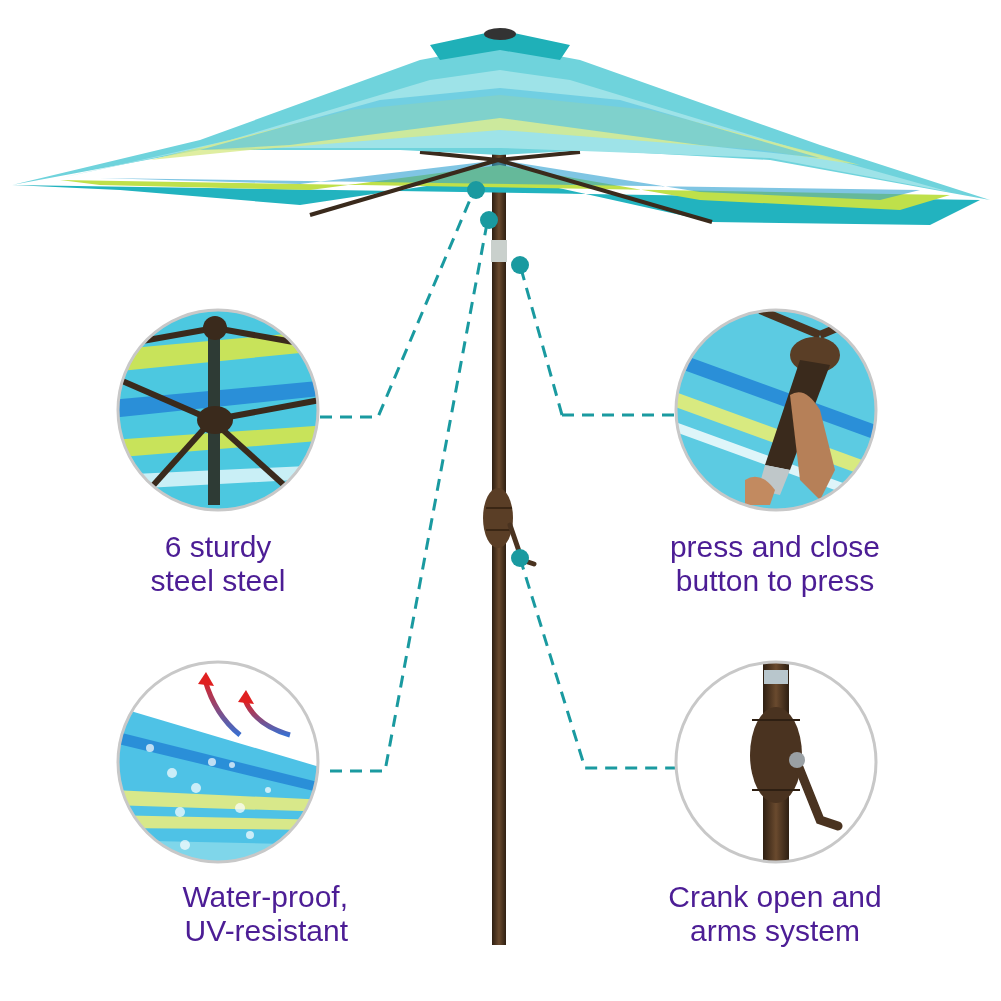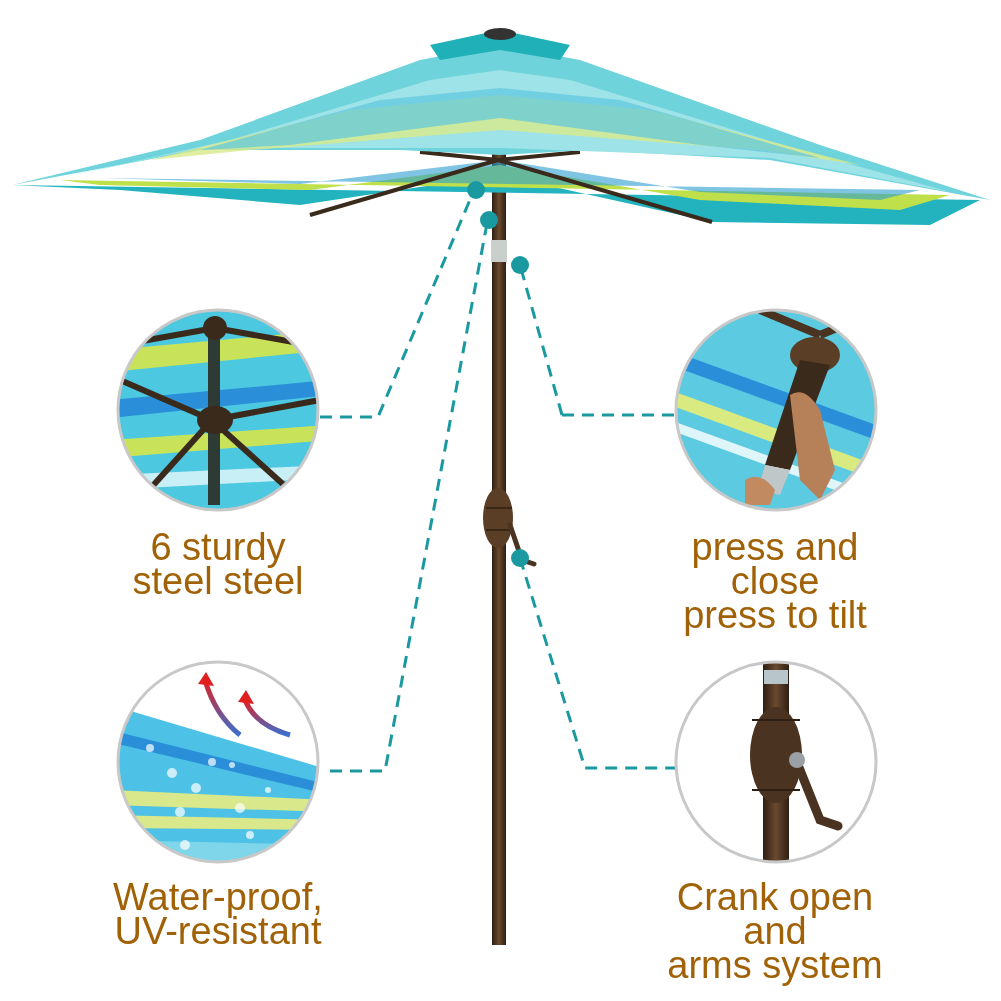--- a/index.html
+++ b/index.html
@@ -1,24 +1,24 @@
 <!DOCTYPE html>
 <html><head>
 <meta charset="utf-8">
 <style>
   html, body { margin: 0; padding: 0; background: #ffffff; }
   body { width: 1001px; height: 1001px; position: relative; overflow: hidden;
          font-family: "Liberation Sans", "DejaVu Sans", sans-serif; }
   .stage { position: absolute; left: 0; top: 0; width: 1001px; height: 1001px; }
-  .caption { position: absolute; color: #a16207; font-size: 38px; line-height: 34px;
+  .caption { position: absolute; color: #4c1d95; font-size: 30px; line-height: 34px;
              text-align: center; width: 260px; }
   .caption span { display: block; }
   #cap-arms { left: 88px; top: 530px; }
   #cap-tilt { left: 645px; top: 530px; width: 260px; }
-  #cap-water { left: 88px; top: 880px; }
+  #cap-water { left: 88px; top: 880px; text-align: right; }
   #cap-crank { left: 645px; top: 880px; width: 260px; text-align: center; }
 </style>
 </head>
 <body>
 
 <svg class="stage" viewBox="0 0 1001 1001" xmlns="http://www.w3.org/2000/svg">
   <defs>
     <clipPath id="clipA">
         <circle cx="218" cy="410" r="100"></circle>
       </clipPath>
@@ -167,21 +167,21 @@
     <circle cx="776" cy="762" r="100" fill="none" stroke="#c8c8c8" stroke-width="3"></circle>
   </g>
 </svg>
 
 <div class="caption" id="cap-arms">
   <span>6 sturdy</span>
   <span>steel steel</span>
 </div>
 <div class="caption" id="cap-tilt">
   <span>press and close</span>
-  <span>press to tilt</span>
+  <span>button to press</span>
 </div>
 <div class="caption" id="cap-water">
   <span>Water-proof,</span>
   <span>UV-resistant</span>
 </div>
 <div class="caption" id="cap-crank">
   <span>Crank open and</span>
   <span>arms system</span>
 </div>
 

